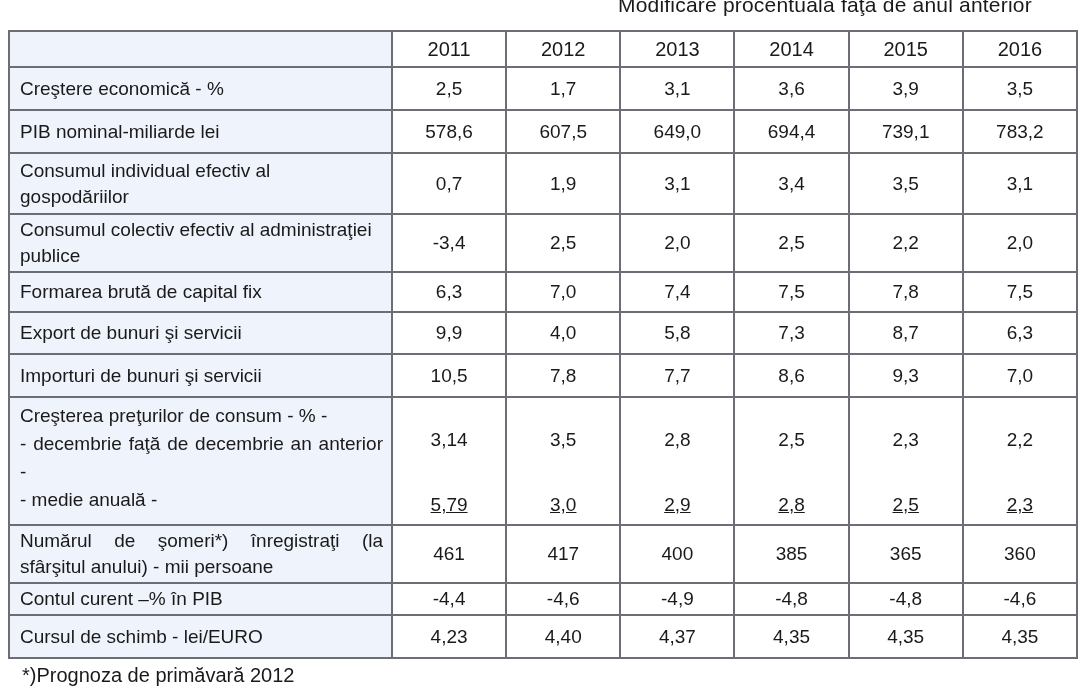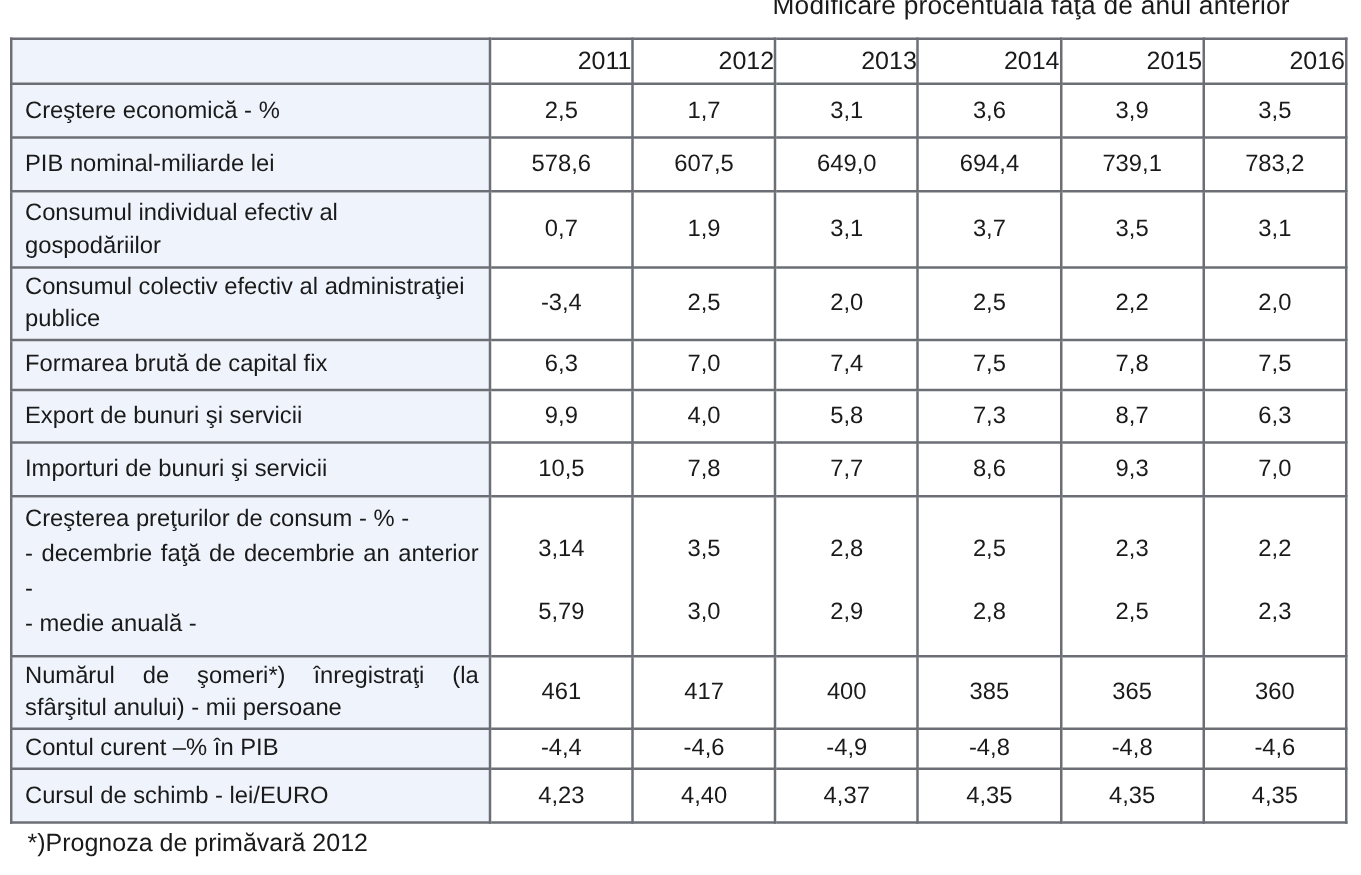--- a/index.html
+++ b/index.html
@@ -27,21 +27,21 @@
   }
   th, td {
     border: 2px solid #6b6f75;
     font-weight: normal;
     overflow: hidden;
   }
   col.c-label { width: 383px; }
   thead tr { height: 36px; }
   th.year {
     font-size: 20px;
-    text-align: right;
+    text-align: center;
     background: #ffffff;
     padding: 0;
   }
   th.corner, td.label { background: #eff3fb; margin-top: 30px; }
   td.label {
     font-size: 19px;
     line-height: 26px;
     padding: 2px 8px 2px 10px;
     vertical-align: middle;
     text-align: left;
@@ -65,21 +65,21 @@
   tbody tr:nth-child(9)  { height: 58px; }
   tbody tr:nth-child(10) { height: 23px; }
   tbody tr:nth-child(11) { height: 43px; }
   
   tbody tr:nth-child(8) td.label div:nth-child(2) { text-align: justify; }
   tbody tr:nth-child(9) td.label { text-align: justify; }
   
   tr.dual td.label { vertical-align: top; padding-top: 4px; line-height: 28px; }
   tr.dual td.val { vertical-align: top; border-radius: 15px; }
   tr.dual td.val .v1 { margin-top: 29px; line-height: 26px; }
-  tr.dual td.val .v2 { margin-top: 24px; line-height: 26px; }
+  tr.dual td.val .v2 { margin-top: 39px; line-height: 26px; text-decoration: underline; }
   .footnote {
     position: absolute;
     left: 22px; top: 664px;
     font-size: 20px;
   }
 </style>
 </head>
 <body>
 
 <div class="title">Modificare procentuală faţă de anul anterior</div>
@@ -124,21 +124,21 @@
         <td class="val">649,0</td>
         <td class="val">694,4</td>
         <td class="val">739,1</td>
         <td class="val">783,2</td>
       </tr>
       <tr>
         <td class="label">Consumul individual efectiv al gospodăriilor</td>
         <td class="val">0,7</td>
         <td class="val">1,9</td>
         <td class="val">3,1</td>
-        <td class="val">3,7</td>
+        <td class="val">3,4</td>
         <td class="val">3,5</td>
         <td class="val">3,1</td>
       </tr>
       <tr>
         <td class="label">Consumul colectiv efectiv al administraţiei publice</td>
         <td class="val">-3,4</td>
         <td class="val">2,5</td>
         <td class="val">2,0</td>
         <td class="val">2,5</td>
         <td class="val">2,2</td>

